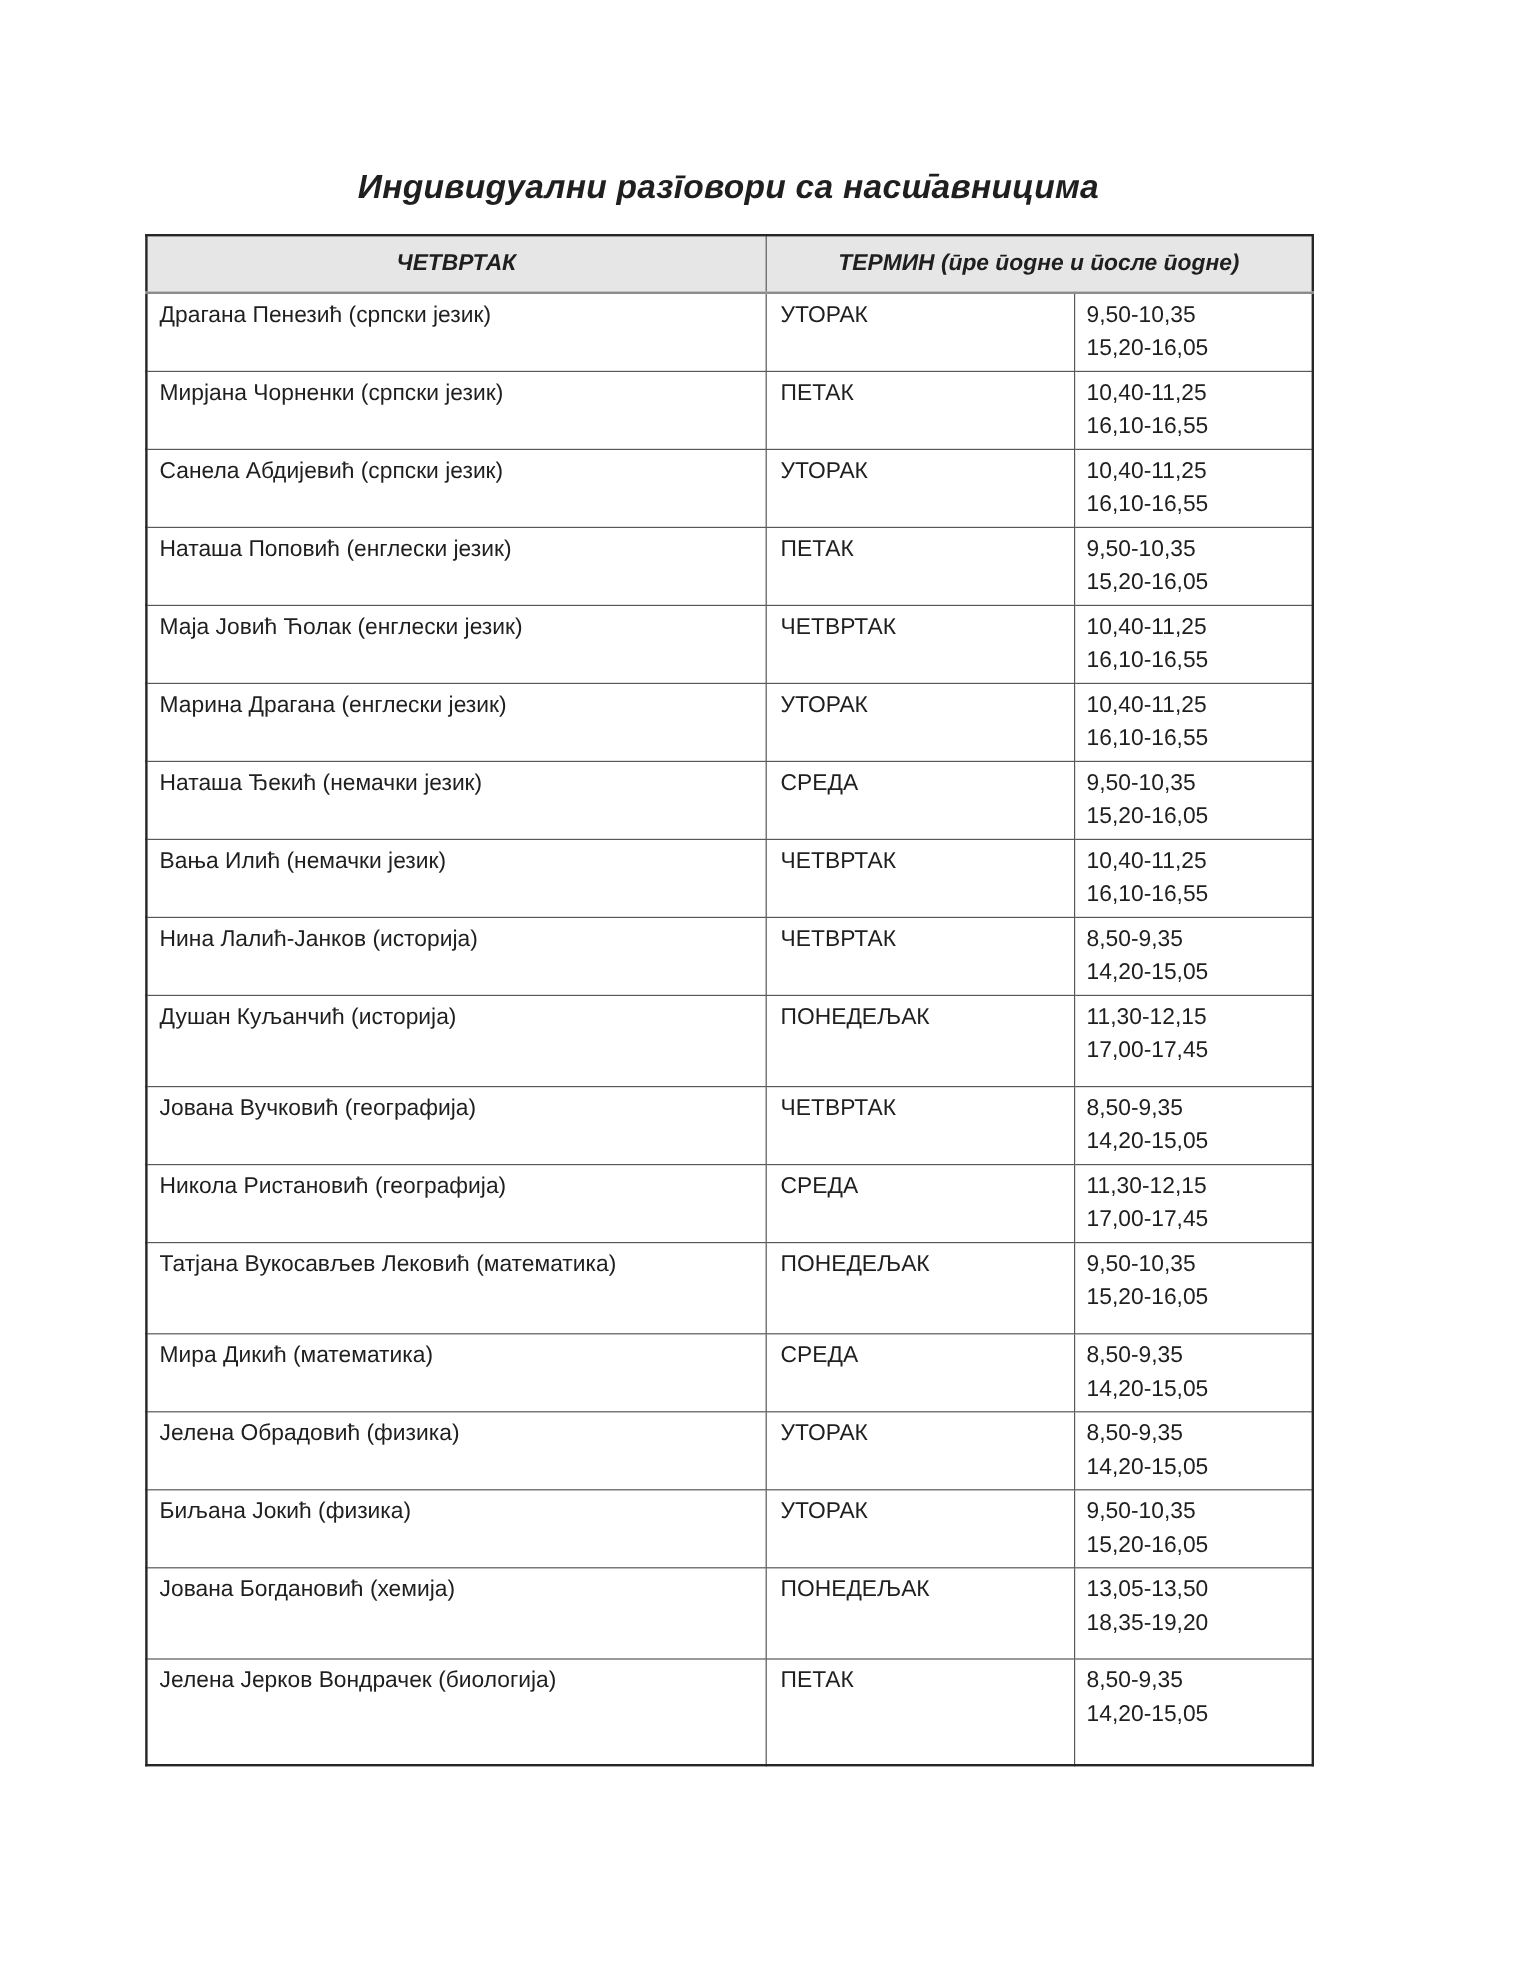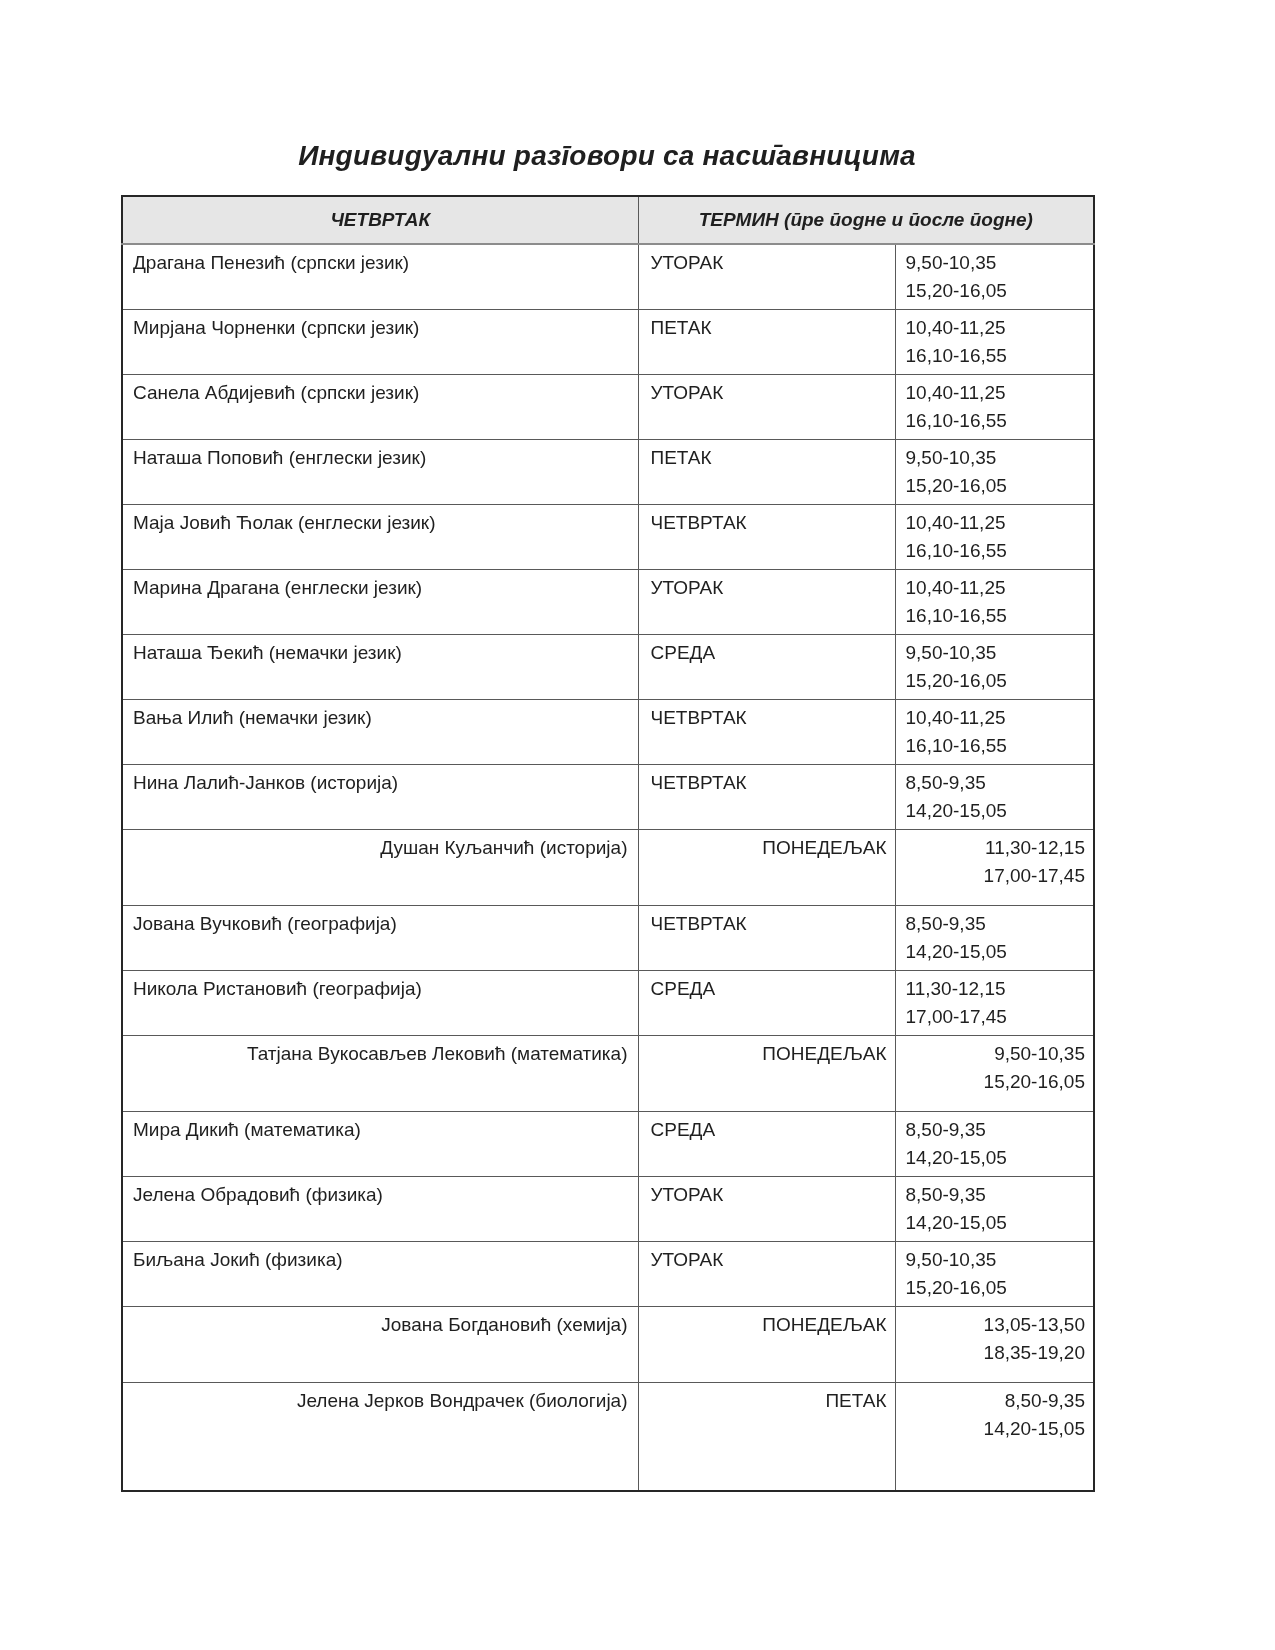--- a/index.html
+++ b/index.html
@@ -48,22 +48,22 @@
     background:var(--header-bg);
     height:48px;
     text-align:center;
     vertical-align:middle;
     font-weight:bold;
     font-style:italic;
     font-size:19px;
     border-bottom:2.5px solid var(--border-gray);
   }
   tbody tr{height:57px;}
-  tbody tr.tall{height:76px;text-align:right;}
-  tbody tr:last-child{height:108px;}
+  tbody tr.tall{height:76px;}
+  tbody tr:last-child{height:88px;}
   td.c-teacher{padding:4px 10px 4px 10px;}
   td.c-day{padding:4px 8px 4px 12px;}
   td.c-time{padding:4px 8px 4px 10px;border-radius:29px;}
 </style>
 </head>
 <body>
 
 <h1 class="doc-title">Индивидуални разīовори са насш̄авницима</h1>
 
 <table class="schedule">

